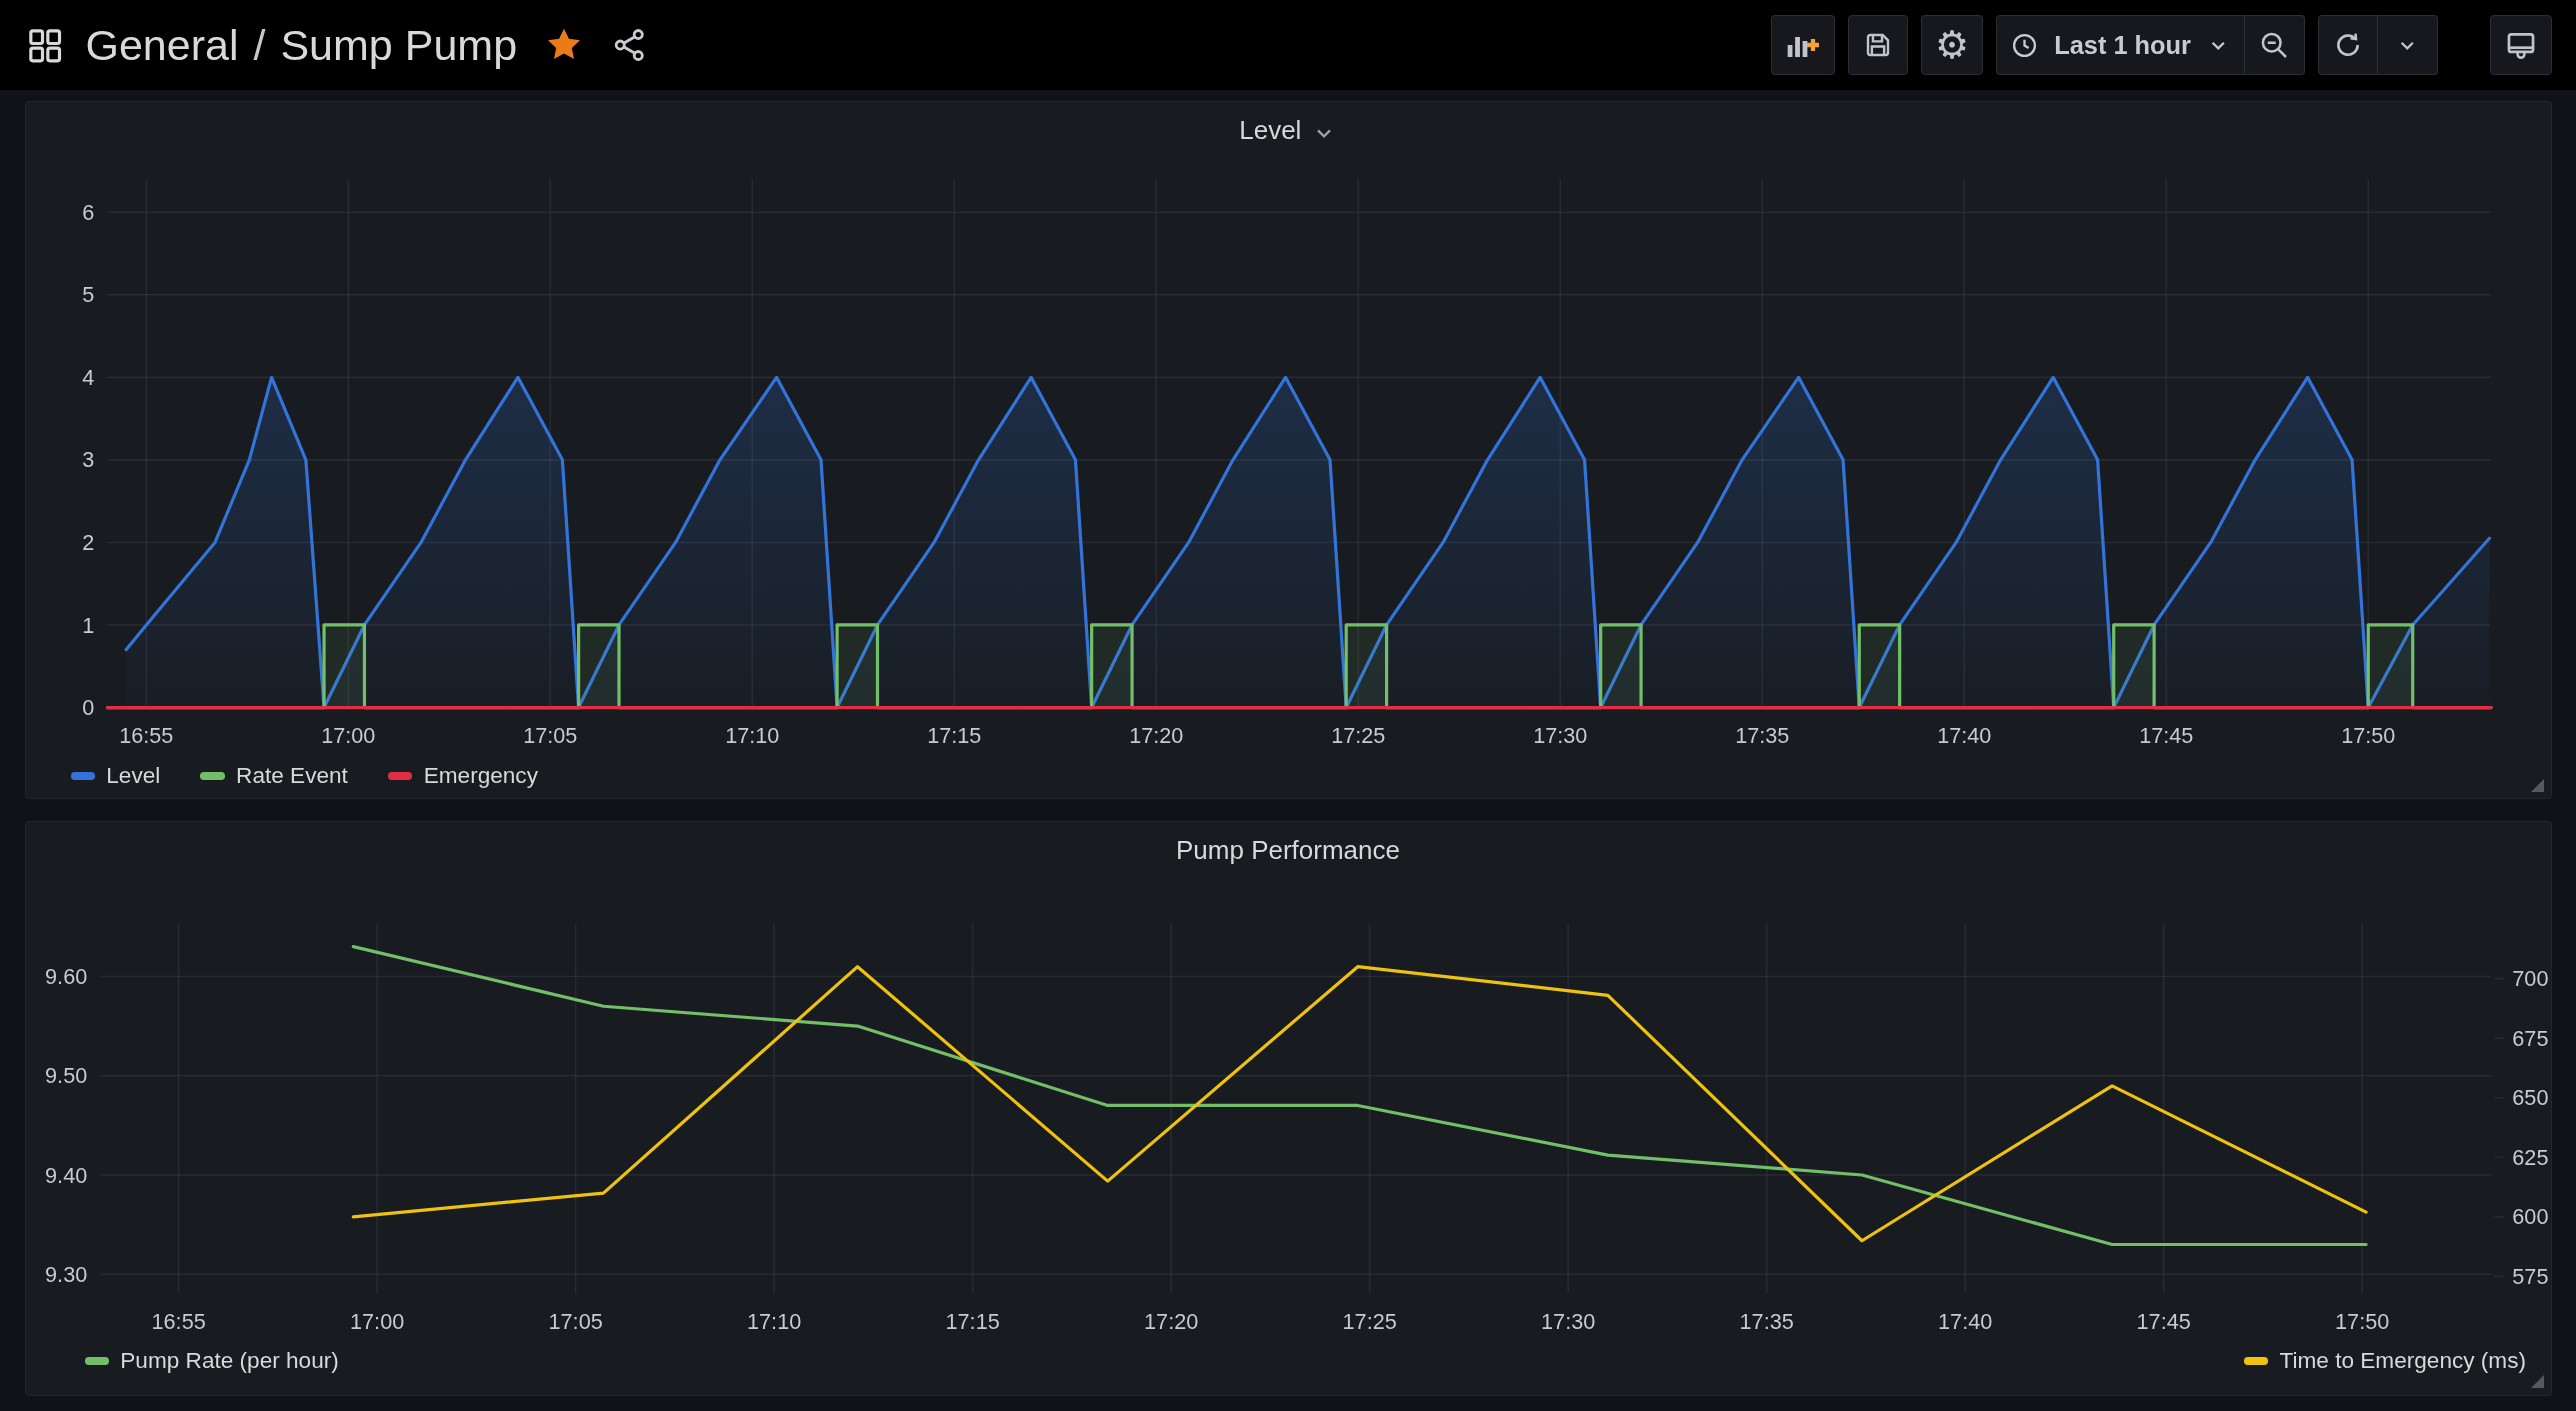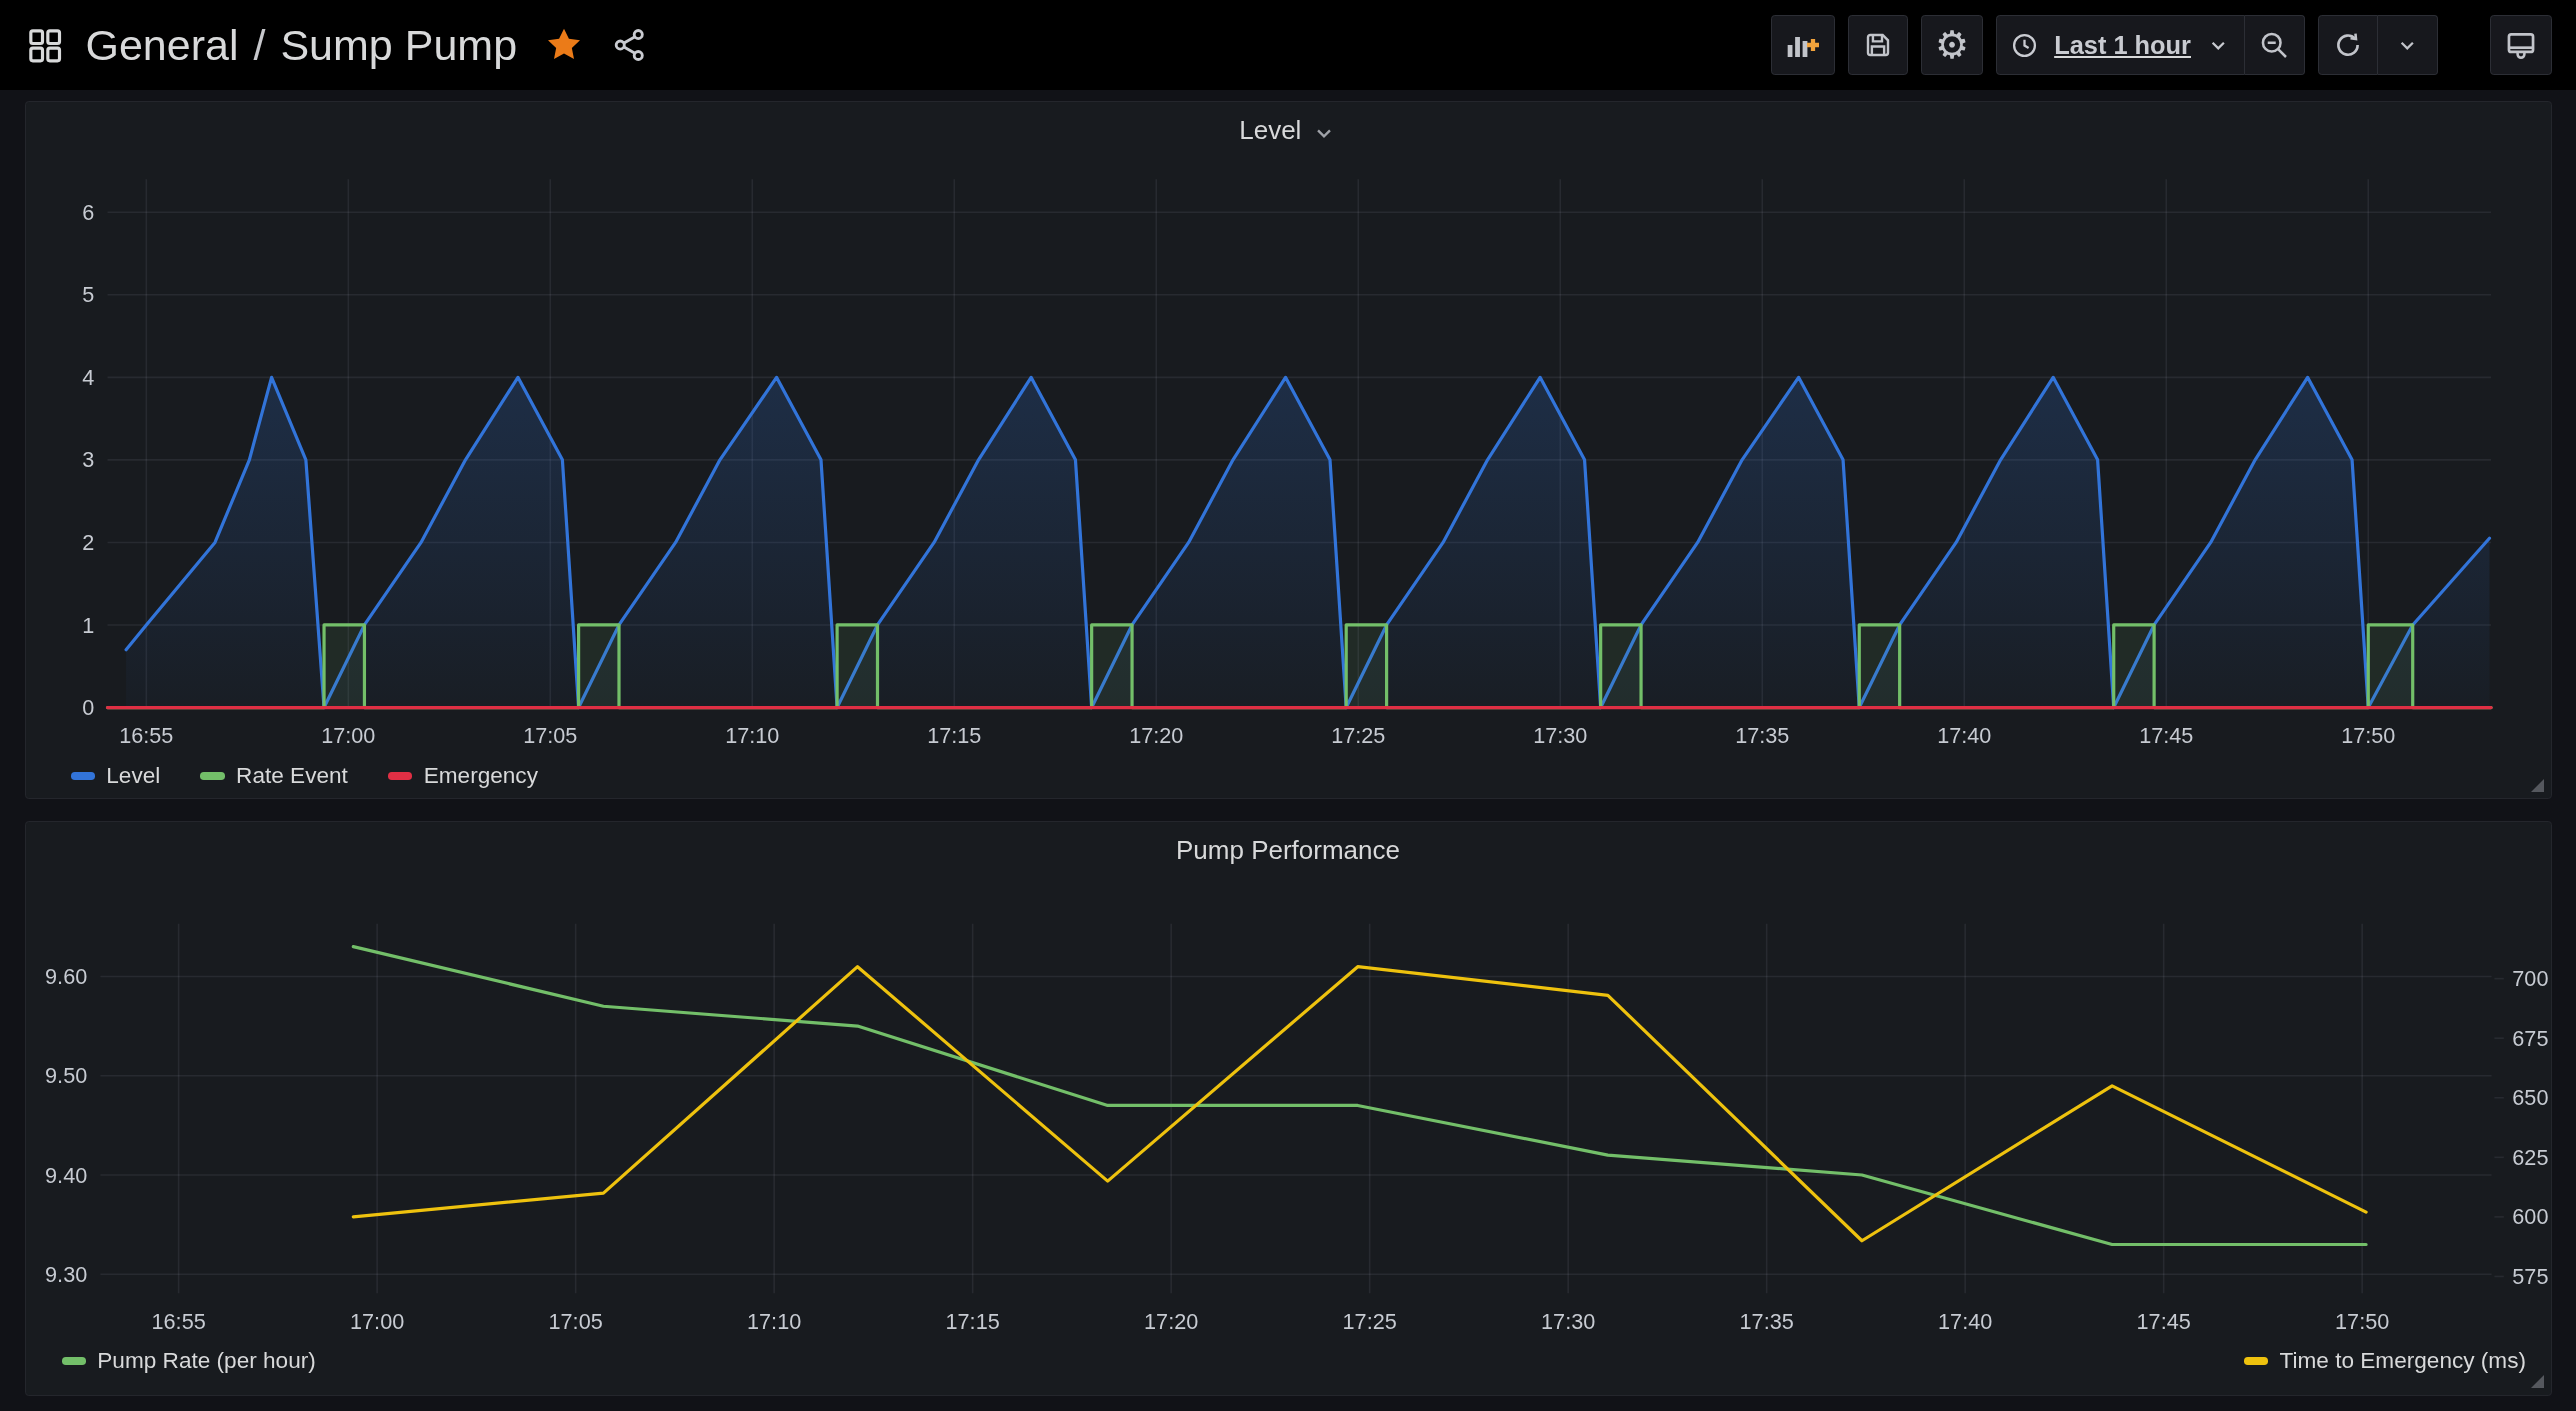--- a/index.html
+++ b/index.html
@@ -11,39 +11,39 @@
     padding:0 24.5px 0 24.5px; background:#000000; }
   .nav-left { display:flex; align-items:center; gap:21px; }
   .nav-breadcrumb { display:flex; align-items:baseline; gap:15px; font-size:43px; font-weight:400; }
   .crumb { color:#D8D9DA; cursor:pointer; }
   .crumb-sep { color:#c7c8cc; }
   .icon-btn { background:none; border:none; cursor:pointer; display:flex; align-items:center; }
   .nav-right { display:flex; align-items:center; gap:13px; }
   .tb-btn { height:60px; min-width:60px; display:flex; align-items:center; justify-content:center;
     background:#17181d; border:1.4px solid #2c2e35; border-radius:3.8px; cursor:pointer; color:#b4b7bd;
     padding:0 13px; }
-  .tb-group { display:flex;text-decoration:underline; }
+  .tb-group { display:flex; }
   .tb-group .tb-btn:first-child { border-top-right-radius:0; border-bottom-right-radius:0; }
   .tb-group .tb-btn:last-child { border-top-left-radius:0; border-bottom-left-radius:0; border-left-width:0; }
   .time-btn { gap:15px; font-size:25.4px; font-weight:700; color:#c9cbd1; }
   .kiosk-gap { width:26px; }
   .gear-glyph { font-family:"DejaVu Sans",sans-serif; font-size:38px; color:#c2c4ca; line-height:1; }
 
   
   .panels { padding:11.3px 24.5px 0 24.5px;text-align:right; }
   .panel { position:relative; background:#181b1f; border:1.4px solid #24262c; border-radius:3.8px; }
   .panel-1 { height:698px; }
   .panel-2 { height:575px; margin-top:21.7px; }
   .panel-header { position:absolute; top:13px; left:0; right:0; display:flex; align-items:center;
     justify-content:center; gap:9.4px; font-size:26px; font-weight:500; color:#D8D9DA; cursor:pointer; z-index:2; }
   .panel-header svg { margin-top:3.8px; }
   .chart-svg { position:absolute; top:0; left:0; }
   .legend { position:absolute; display:flex; align-items:center; font-size:22.6px; color:#D8D9DA; z-index:2; }
   .legend-1 { left:45px; bottom:9.4px; gap:40px; }
-  .legend-2 { left:36px; right:24.5px; bottom:21px; justify-content:space-between; }
+  .legend-2 { left:59px; right:24.5px; bottom:21px; justify-content:space-between; }
   .legend-item { display:flex; align-items:center; gap:11.3px; cursor:pointer; }
   .legend-swatch { width:24.5px; height:7.5px; border-radius:3.8px; display:inline-block; }
   .resize-handle { position:absolute; right:6.6px; bottom:6.6px; width:0; height:0;
     border-bottom:13px solid #888b91; border-left:13px solid transparent; opacity:.55; }
 </style>
 </head>
 <body>
 
 <div class="navbar">
   <div class="nav-left">

